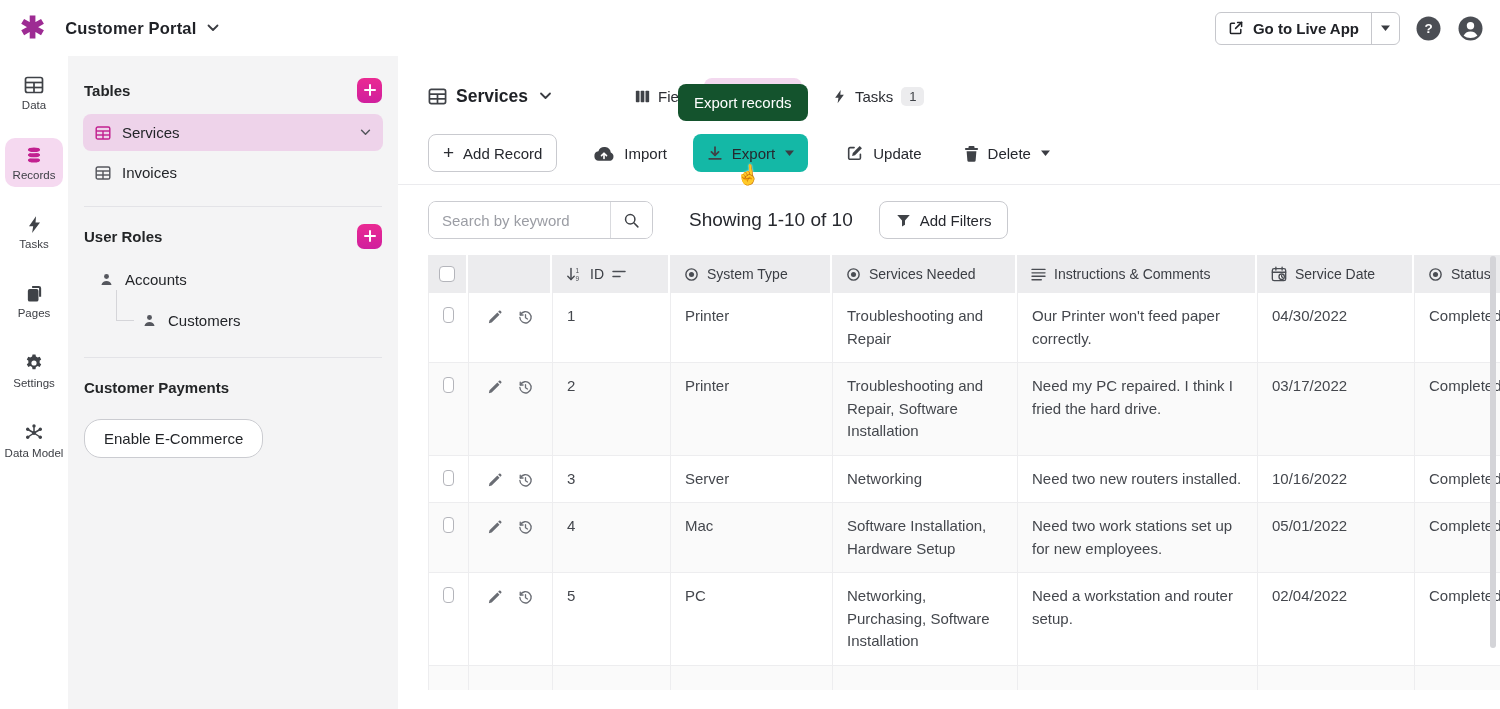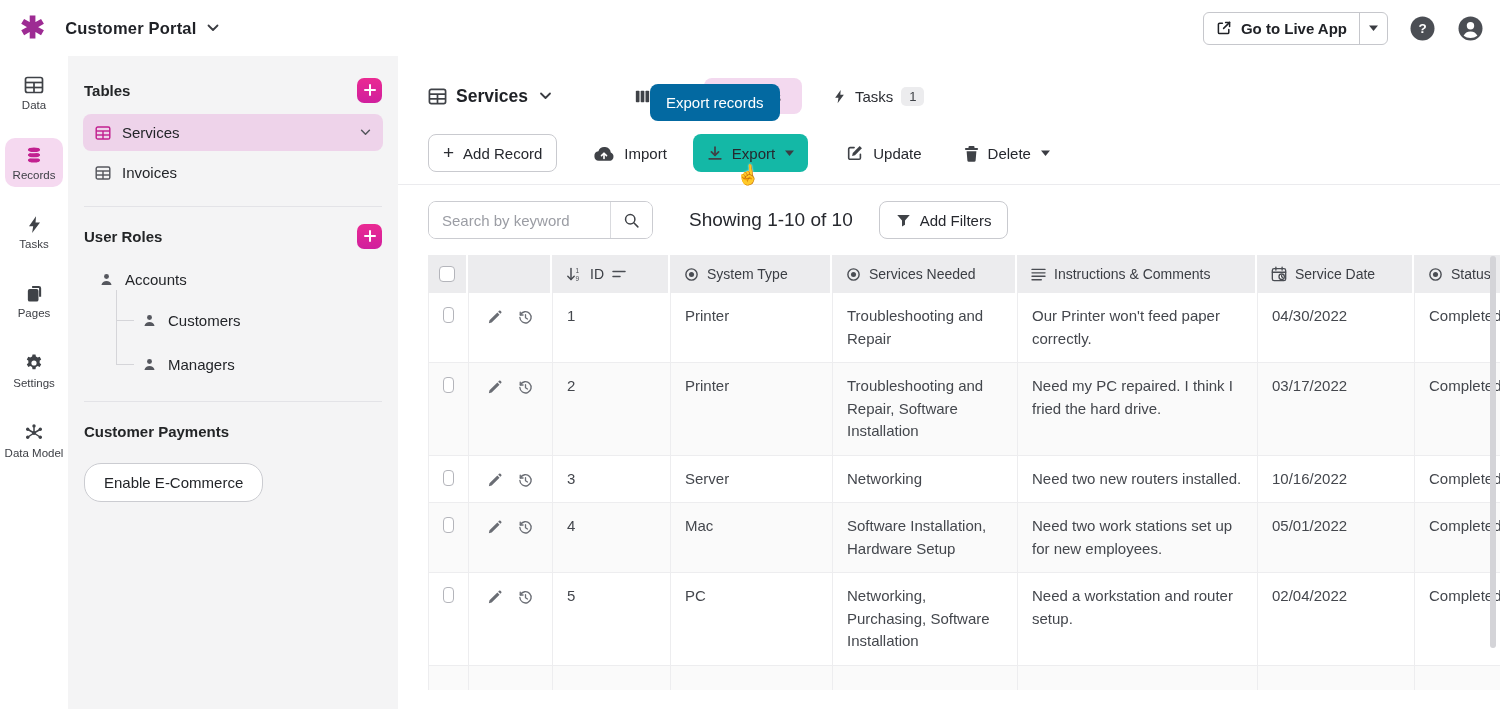--- a/index.html
+++ b/index.html
@@ -11,21 +11,21 @@
   }
   svg { display:block; }
   .ic { display:inline-flex; align-items:center; justify-content:center; flex:none; }
 
   
   .topbar { position:absolute; left:0; top:0; width:1500px; height:56px;
     display:flex; align-items:center; padding:0 16px; background:#fff; z-index:20; }
   .logo { font-size:30px; line-height:1; color:#9d2b93; font-weight:bold; margin-left:4px; }
   .app-name { font-size:16.5px; font-weight:bold; color:#1f2126; margin-left:20px; letter-spacing:.2px;}
   .app-caret { margin-left:10px; color:#3a3c42; }
-  .topbar-right { margin-left:auto; display:flex; align-items:center; gap:21px;padding-left:20px; }
+  .topbar-right { margin-left:auto; display:flex; align-items:center; gap:15px;padding-left:20px; }
   .live-btn { display:flex; border:1px solid #c6c7cc; border-radius:6px; background:#fff; overflow:hidden; }
   .live-main { display:flex; align-items:center; gap:9px; padding:7px 12px; font-size:15px; font-weight:bold; color:#202227; cursor:pointer;}
   .live-caret { display:flex; align-items:center; padding:0 9px; border-left:1px solid #c6c7cc; color:#3a3c42; cursor:pointer;}
 
   
   .rail { position:absolute; left:0; top:56px; bottom:0; width:68px; background:#fff;
     display:flex; flex-direction:column; align-items:center; padding-top:12px; gap:21px; z-index:10;}
   .rail-item { width:58px; display:flex; flex-direction:column; align-items:center; gap:4px;
     padding:7px 0 6px; border-radius:10px; color:#3e4046; cursor:pointer; }
   .rail-item .lbl { font-size:11.5px; white-space:nowrap; }
@@ -63,21 +63,21 @@
   .title-group .t { font-size:17.5px; font-weight:bold; color:#1f2126; }
   .title-group .chev { color:#3a3c42; margin-left:2px;}
   .tabs { display:flex; align-items:center; margin-left:83px; }
   .tab { display:flex; align-items:center; gap:8px; font-size:15px; color:#2b2d33; cursor:pointer;}
   .tab-ic { color:#3f4247; }
   .tab-records { margin-left:6px; background:#f3d9ef; border-radius:8px; height:36px; padding:0 21px;
      display:flex; align-items:center; position:relative; z-index:0; }
   .tab-tasks { margin-left:30px; }
   .badge { background:#ececee; border-radius:5px; padding:2px 8px; font-size:13px; color:#3f4247; }
 
-  .tooltip { position:absolute; left:252px; top:28px; z-index:7; background:#0369a1; color:#fff;
+  .tooltip { position:absolute; left:280px; top:28px; z-index:7; background:#14532d; color:#fff;
      font-size:15px; padding:10px 16px; border-radius:8px; white-space:nowrap; }
 
   .toolbar { display:flex; align-items:center; padding:20px 0 12px 30px; }
   .btn { display:flex; align-items:center; gap:9px; font-size:15px; color:#26282e; cursor:pointer;
      background:none; border:none; font-family:inherit; }
   .btn-outline { border:1px solid #c9cacf; border-radius:8px; background:#fff; height:38px; padding:0 14px; }
   .btn-export { background:#14b8a6; border-radius:8px; height:38px; padding:0 14px; margin-left:26px; }
   .btn-import { margin-left:36px; }
   .btn-update { margin-left:38px; }
   .btn-delete { margin-left:42px; }
@@ -305,29 +305,20 @@
   <div class="tree">
     <div class="tree-row">
       <span class="ic person-ic">
         <svg width="15" height="15" viewBox="0 0 20 20" fill="currentColor">
             <circle cx="10" cy="6" r="3.3"></circle>
             <path d="M3.3 17.2c.6-3.3 3.4-5.2 6.7-5.2s6.1 1.9 6.7 5.2z"></path>
           </svg>
       </span>
       <span>Customers</span>
     </div>
-    <div class="tree-row">
-      <span class="ic person-ic">
-        <svg width="15" height="15" viewBox="0 0 20 20" fill="currentColor">
-            <circle cx="10" cy="6" r="3.3"></circle>
-            <path d="M3.3 17.2c.6-3.3 3.4-5.2 6.7-5.2s6.1 1.9 6.7 5.2z"></path>
-          </svg>
-      </span>
-      <span>Managers</span>
-    </div>
   </div>
 
   <div class="panel-divider"></div>
 
   <div class="panel-header">
     <span class="ph-label">Customer Payments</span>
   </div>
   <button class="ecom-btn">Enable E-Commerce</button>
 </div>
 

